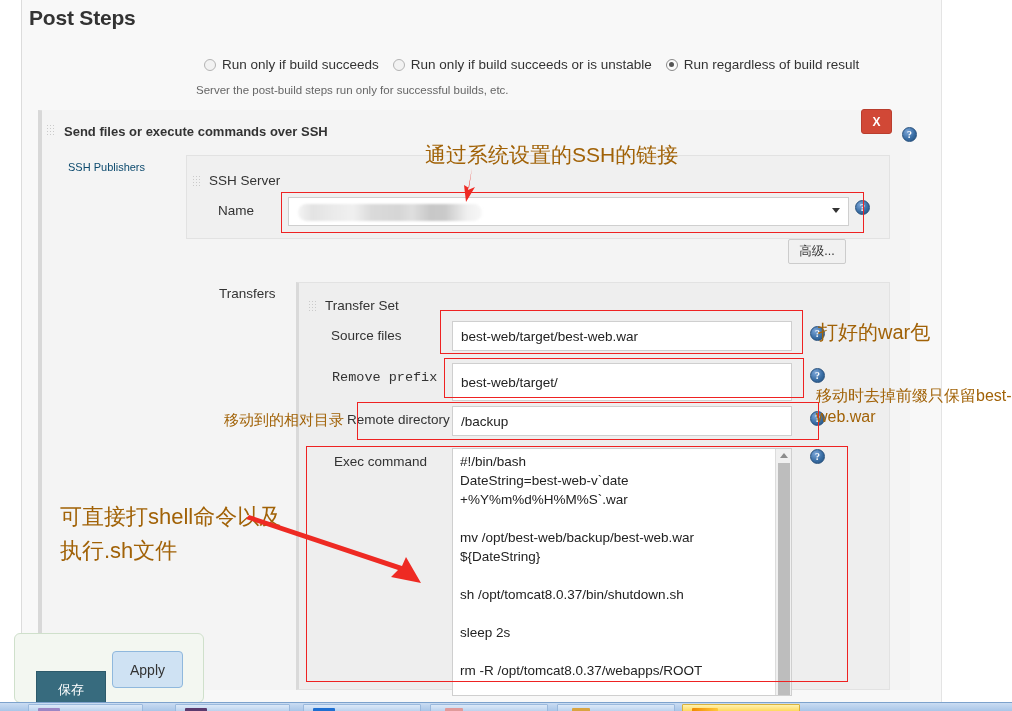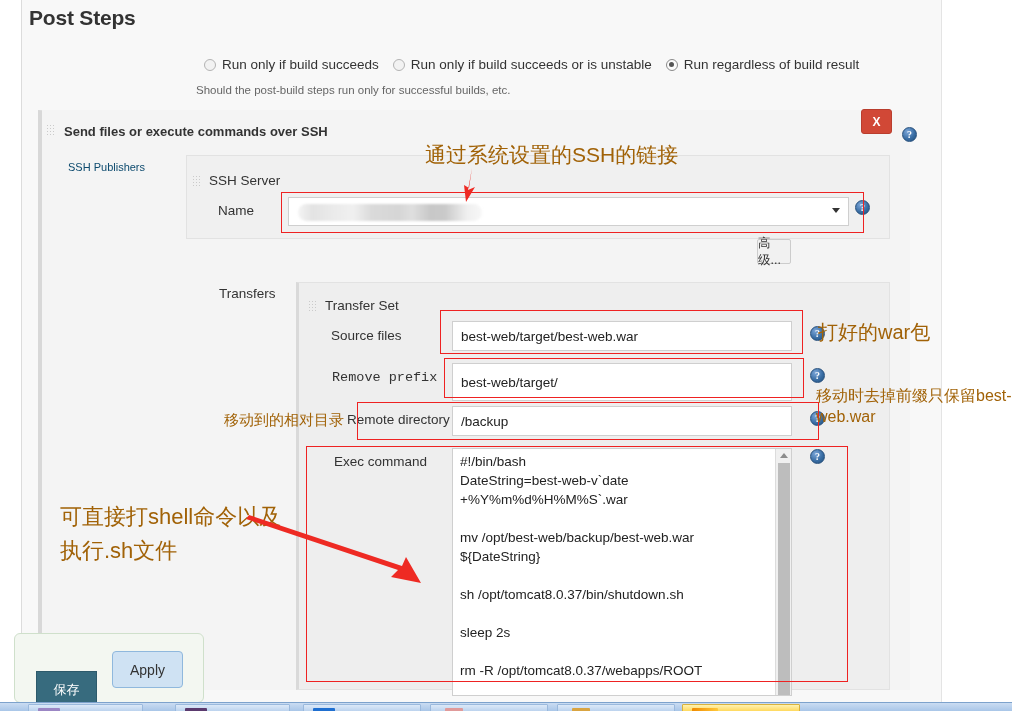--- a/index.html
+++ b/index.html
@@ -215,22 +215,22 @@
     position: absolute;
     right: 8px; top: 10px;
     width: 0; height: 0;
     border-left: 4px solid transparent;
     border-right: 4px solid transparent;
     border-top: 5px solid #333;
   }
   #name-help { left: 855px; top: 200px; }
   #adv-btn {
     position: absolute;
-    left: 757px; top: 239px;
-    width: 34px; height: 25px;
+    left: 788px; top: 239px;
+    width: 58px; height: 25px;
     background: #f1f1f1;
     border: 1px solid #cccccc;
     border-radius: 2px;
     font-size: 12.5px;
     color: #333;
     display: flex;
     align-items: center;
     justify-content: center;
     cursor: pointer;
     box-sizing: border-box;
@@ -400,21 +400,21 @@
     left: 14px; top: 633px;
     width: 190px; height: 70px;
     background: #f3f7f1;
     border: 1px solid #cfe0cb;
     border-radius: 6px;
     box-sizing: border-box;
   }
   #save-btn {
     position: absolute;
     left: 36px; top: 671px;
-    width: 61px; height: 37px;
+    width: 70px; height: 37px;
     background: #376b7e;
     border: 1px solid #2d5a6b;
     border-radius: 0;
     color: #ffffff;
     font-size: 13px;
     display: flex;
     align-items: center;
     justify-content: center;
     cursor: pointer;
     box-sizing: border-box;
@@ -476,21 +476,21 @@
     </label>
     <label class="radio-item">
       <span class="radio-dot"></span>
       <span class="radio-label">Run only if build succeeds or is unstable</span>
     </label>
     <label class="radio-item">
       <span class="radio-dot checked"></span>
       <span class="radio-label">Run regardless of build result</span>
     </label>
   </div>
-  <div id="radio-help">Should the post-build steps run only for successful builds, etc.</div>
+  <div id="radio-help">Server the post-build steps run only for successful builds, etc.</div>
 
   <div id="plugin-block"></div>
   <div id="plugin-block-inner"></div>
 
   <div id="grip-main" class="grip"></div>
   <div id="plugin-title">Send files or execute commands over SSH</div>
   <div id="close-btn">X</div>
   <div class="help" style="left:902px; top:127px;">?</div>
 
   <div id="ssh-pub-label">SSH Publishers</div>

